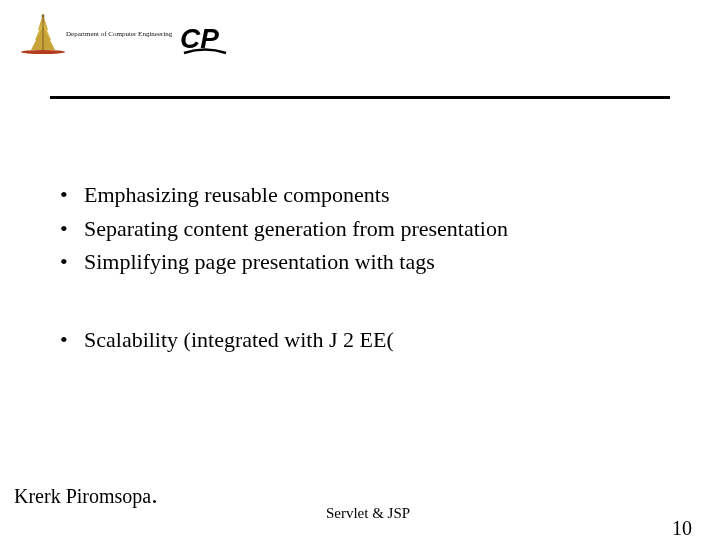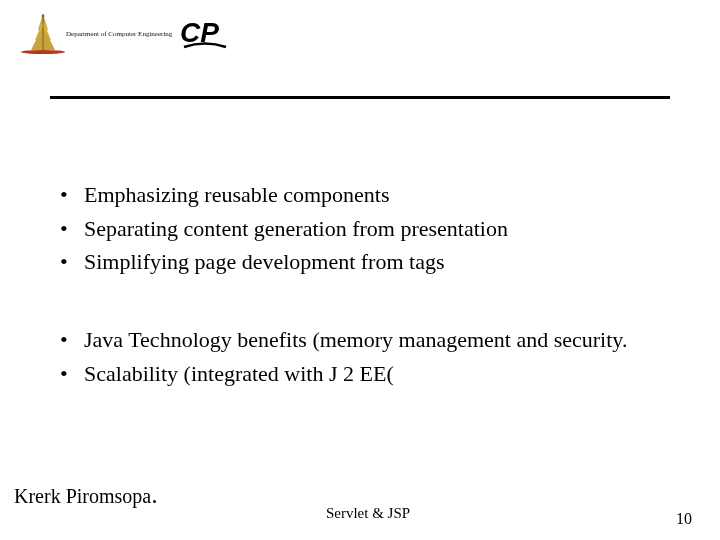--- a/index.html
+++ b/index.html
@@ -27,21 +27,21 @@
     }
     .logo-dept svg { display: block; }
     .dept-text {
       font-size: 7px;
       font-family: "Times New Roman", serif;
       text-align: center;
       margin-top: 2px;
       color: #111;
     }
     .logo-cp {
-      margin-top: 2px;
+      margin-top: 8px;
     }
     .title-wrap {
       position: absolute;
       top: 86px;
       left: 0;
       right: 0;
       text-align: center;
     }
     .title {
       font-size: 32px;
@@ -86,23 +86,23 @@
     .footer-topic {
       position: absolute;
       bottom: 18px;
       left: 16px;
       right: 0;
       text-align: center;
       font-size: 15px;
     }
     .footer-page {
       position: absolute;
-      bottom: 12px;
+      bottom: 0;
       right: 28px;
-      font-size: 16px;
+      font-size: 20px;
     }
   </style>
 </head>
 <body>
 
 <div class="header-logos">
   <div class="logo-dept">
     <svg width="46" height="42" viewBox="0 0 46 42">
       <ellipse cx="23" cy="40" rx="22" ry="2" fill="#b33a1a"></ellipse>
       <path d="M23 2 L18 18 L28 18 Z" fill="#c7a33a"></path>
@@ -122,24 +122,23 @@
 </div>
 
 <div class="title-wrap">
   <div class="title-underline"></div>
 </div>
 
 <div class="content">
   <ul class="bullets">
     <li>Emphasizing reusable components</li>
     <li>Separating content generation from presentation</li>
-    <li>Simplifying page development from tags</li>
+    <li>Simplifying page presentation with tags</li>
   </ul>
   <ul class="bullets group-gap">
-    <li>Java Technology benefits (memory management and security.</li>
     <li>Scalability (integrated with J 2 EE(</li>
   </ul>
 </div>
 
 <div class="footer-author">
   <span>Krerk Piromsopa</span><span class="dot">.</span>
 </div>
 <div class="footer-topic">Servlet &amp; JSP</div>
 <div class="footer-page">10</div>
 

